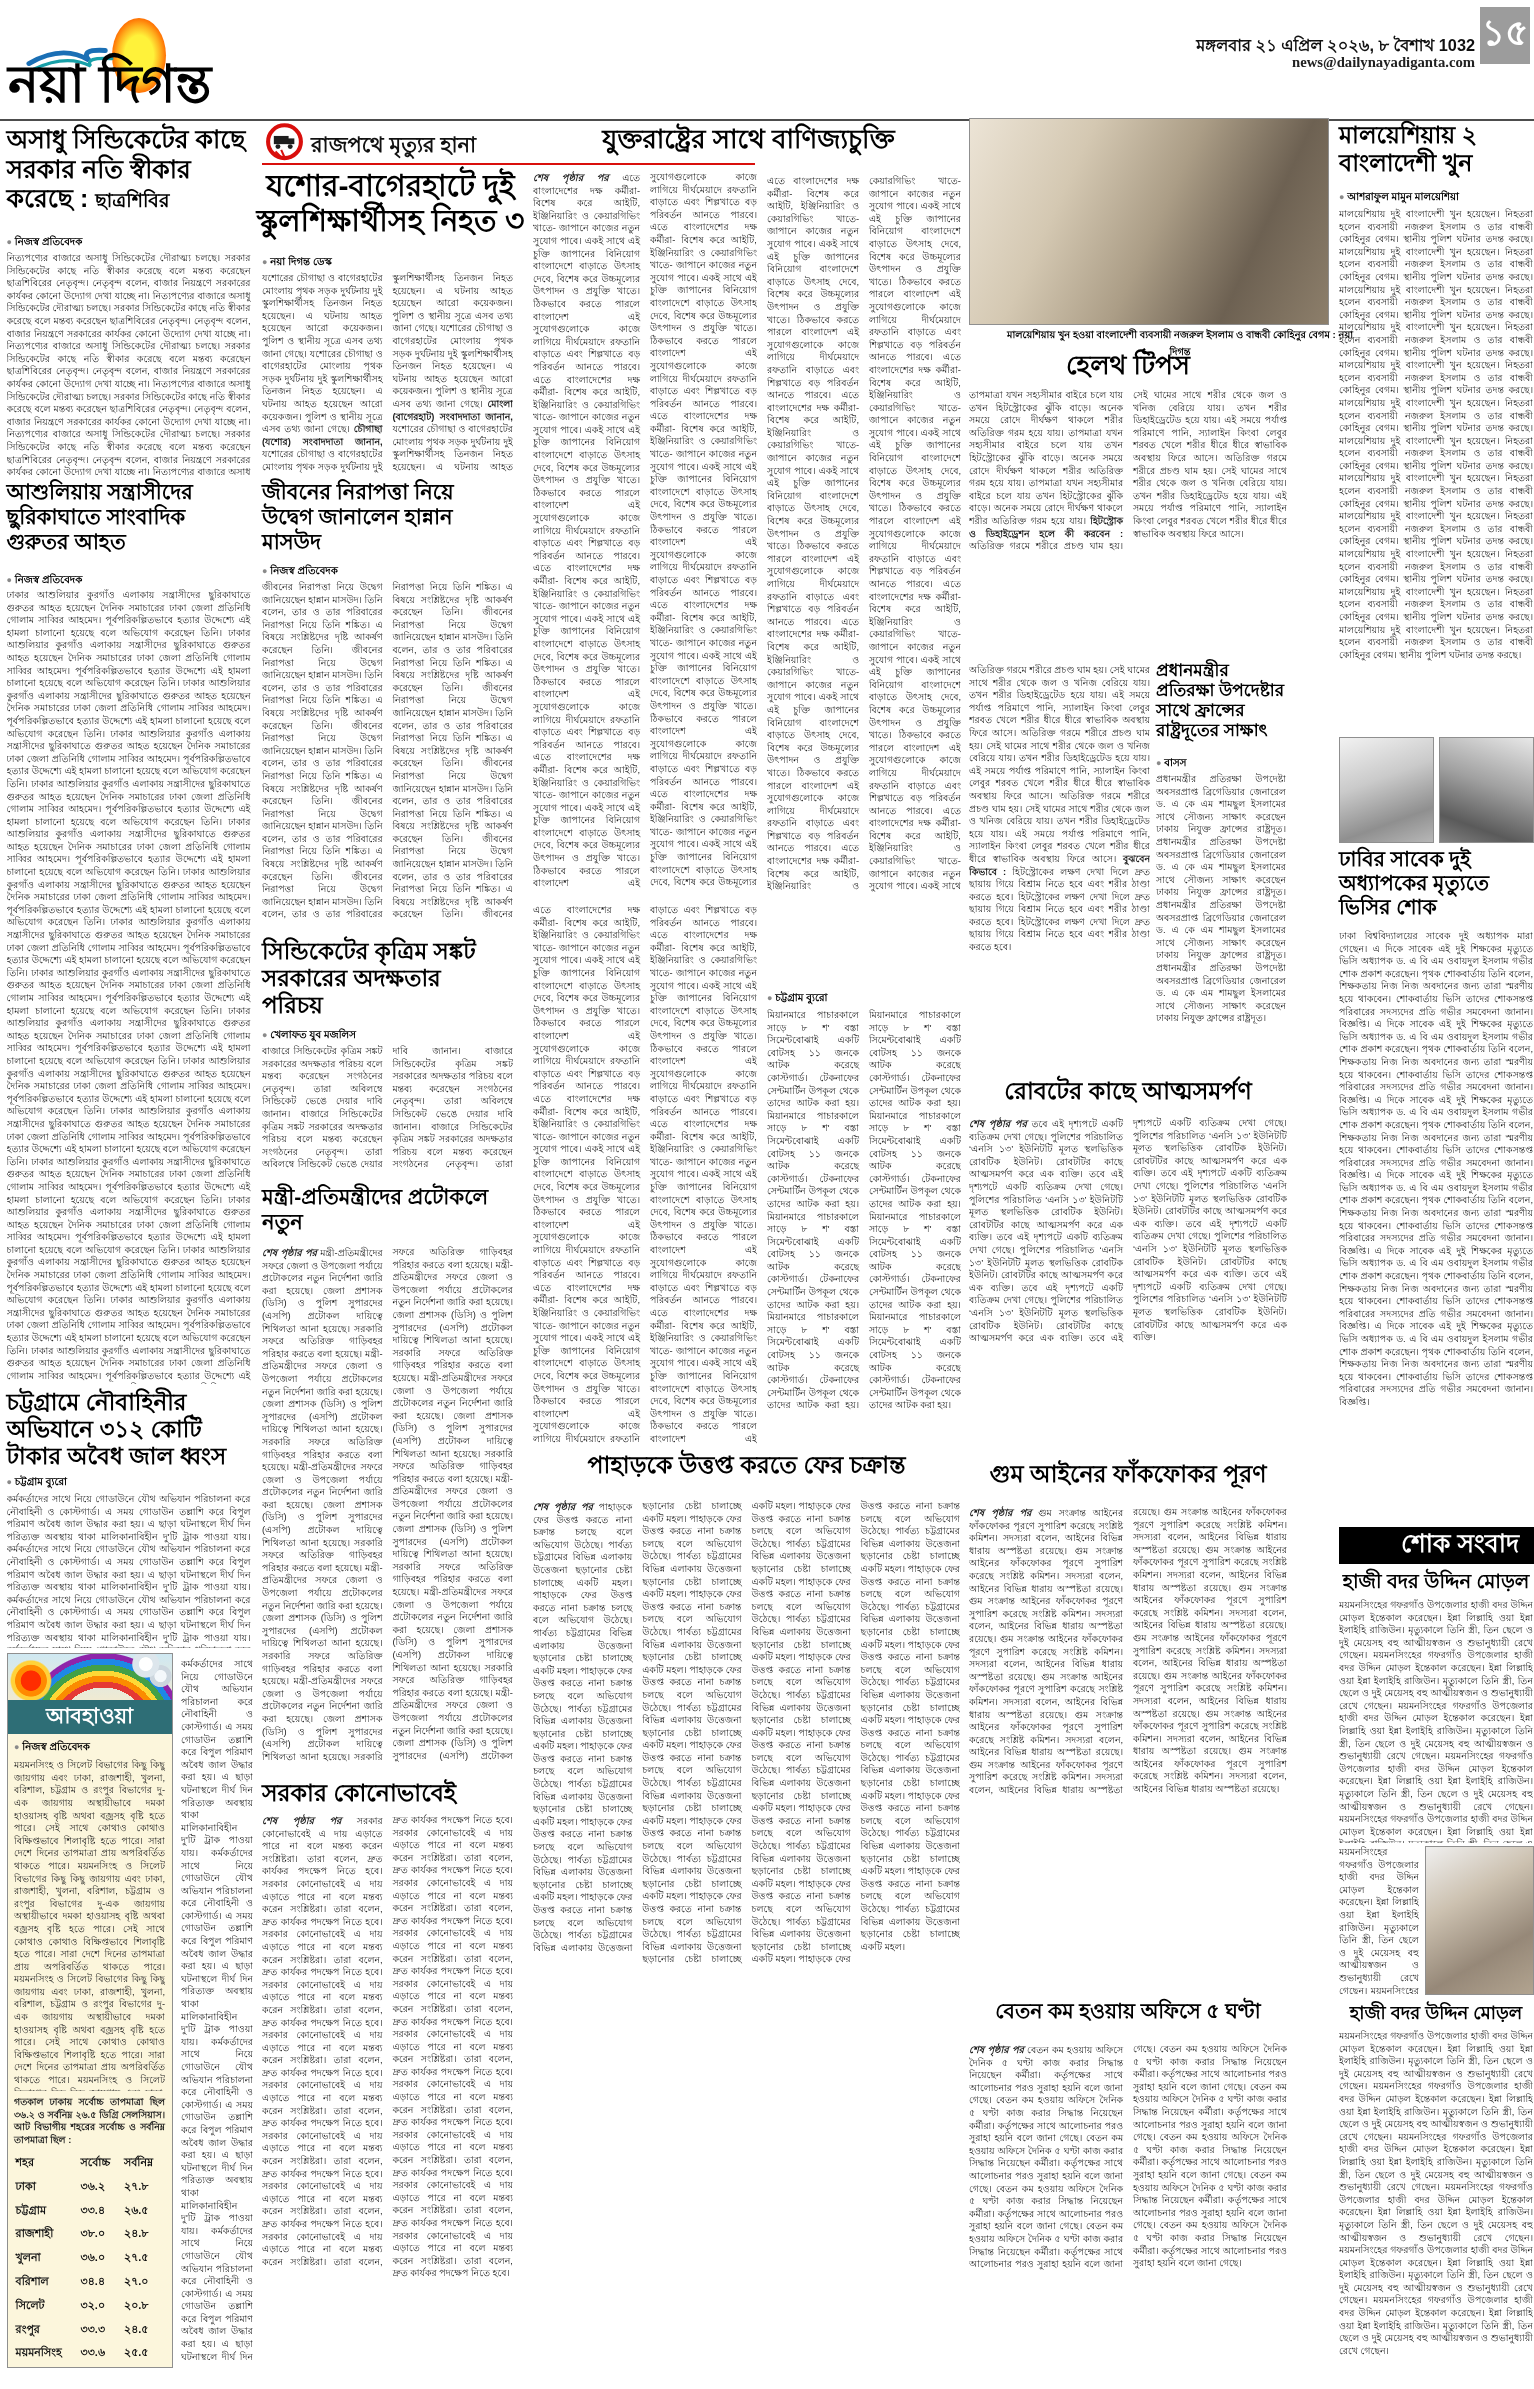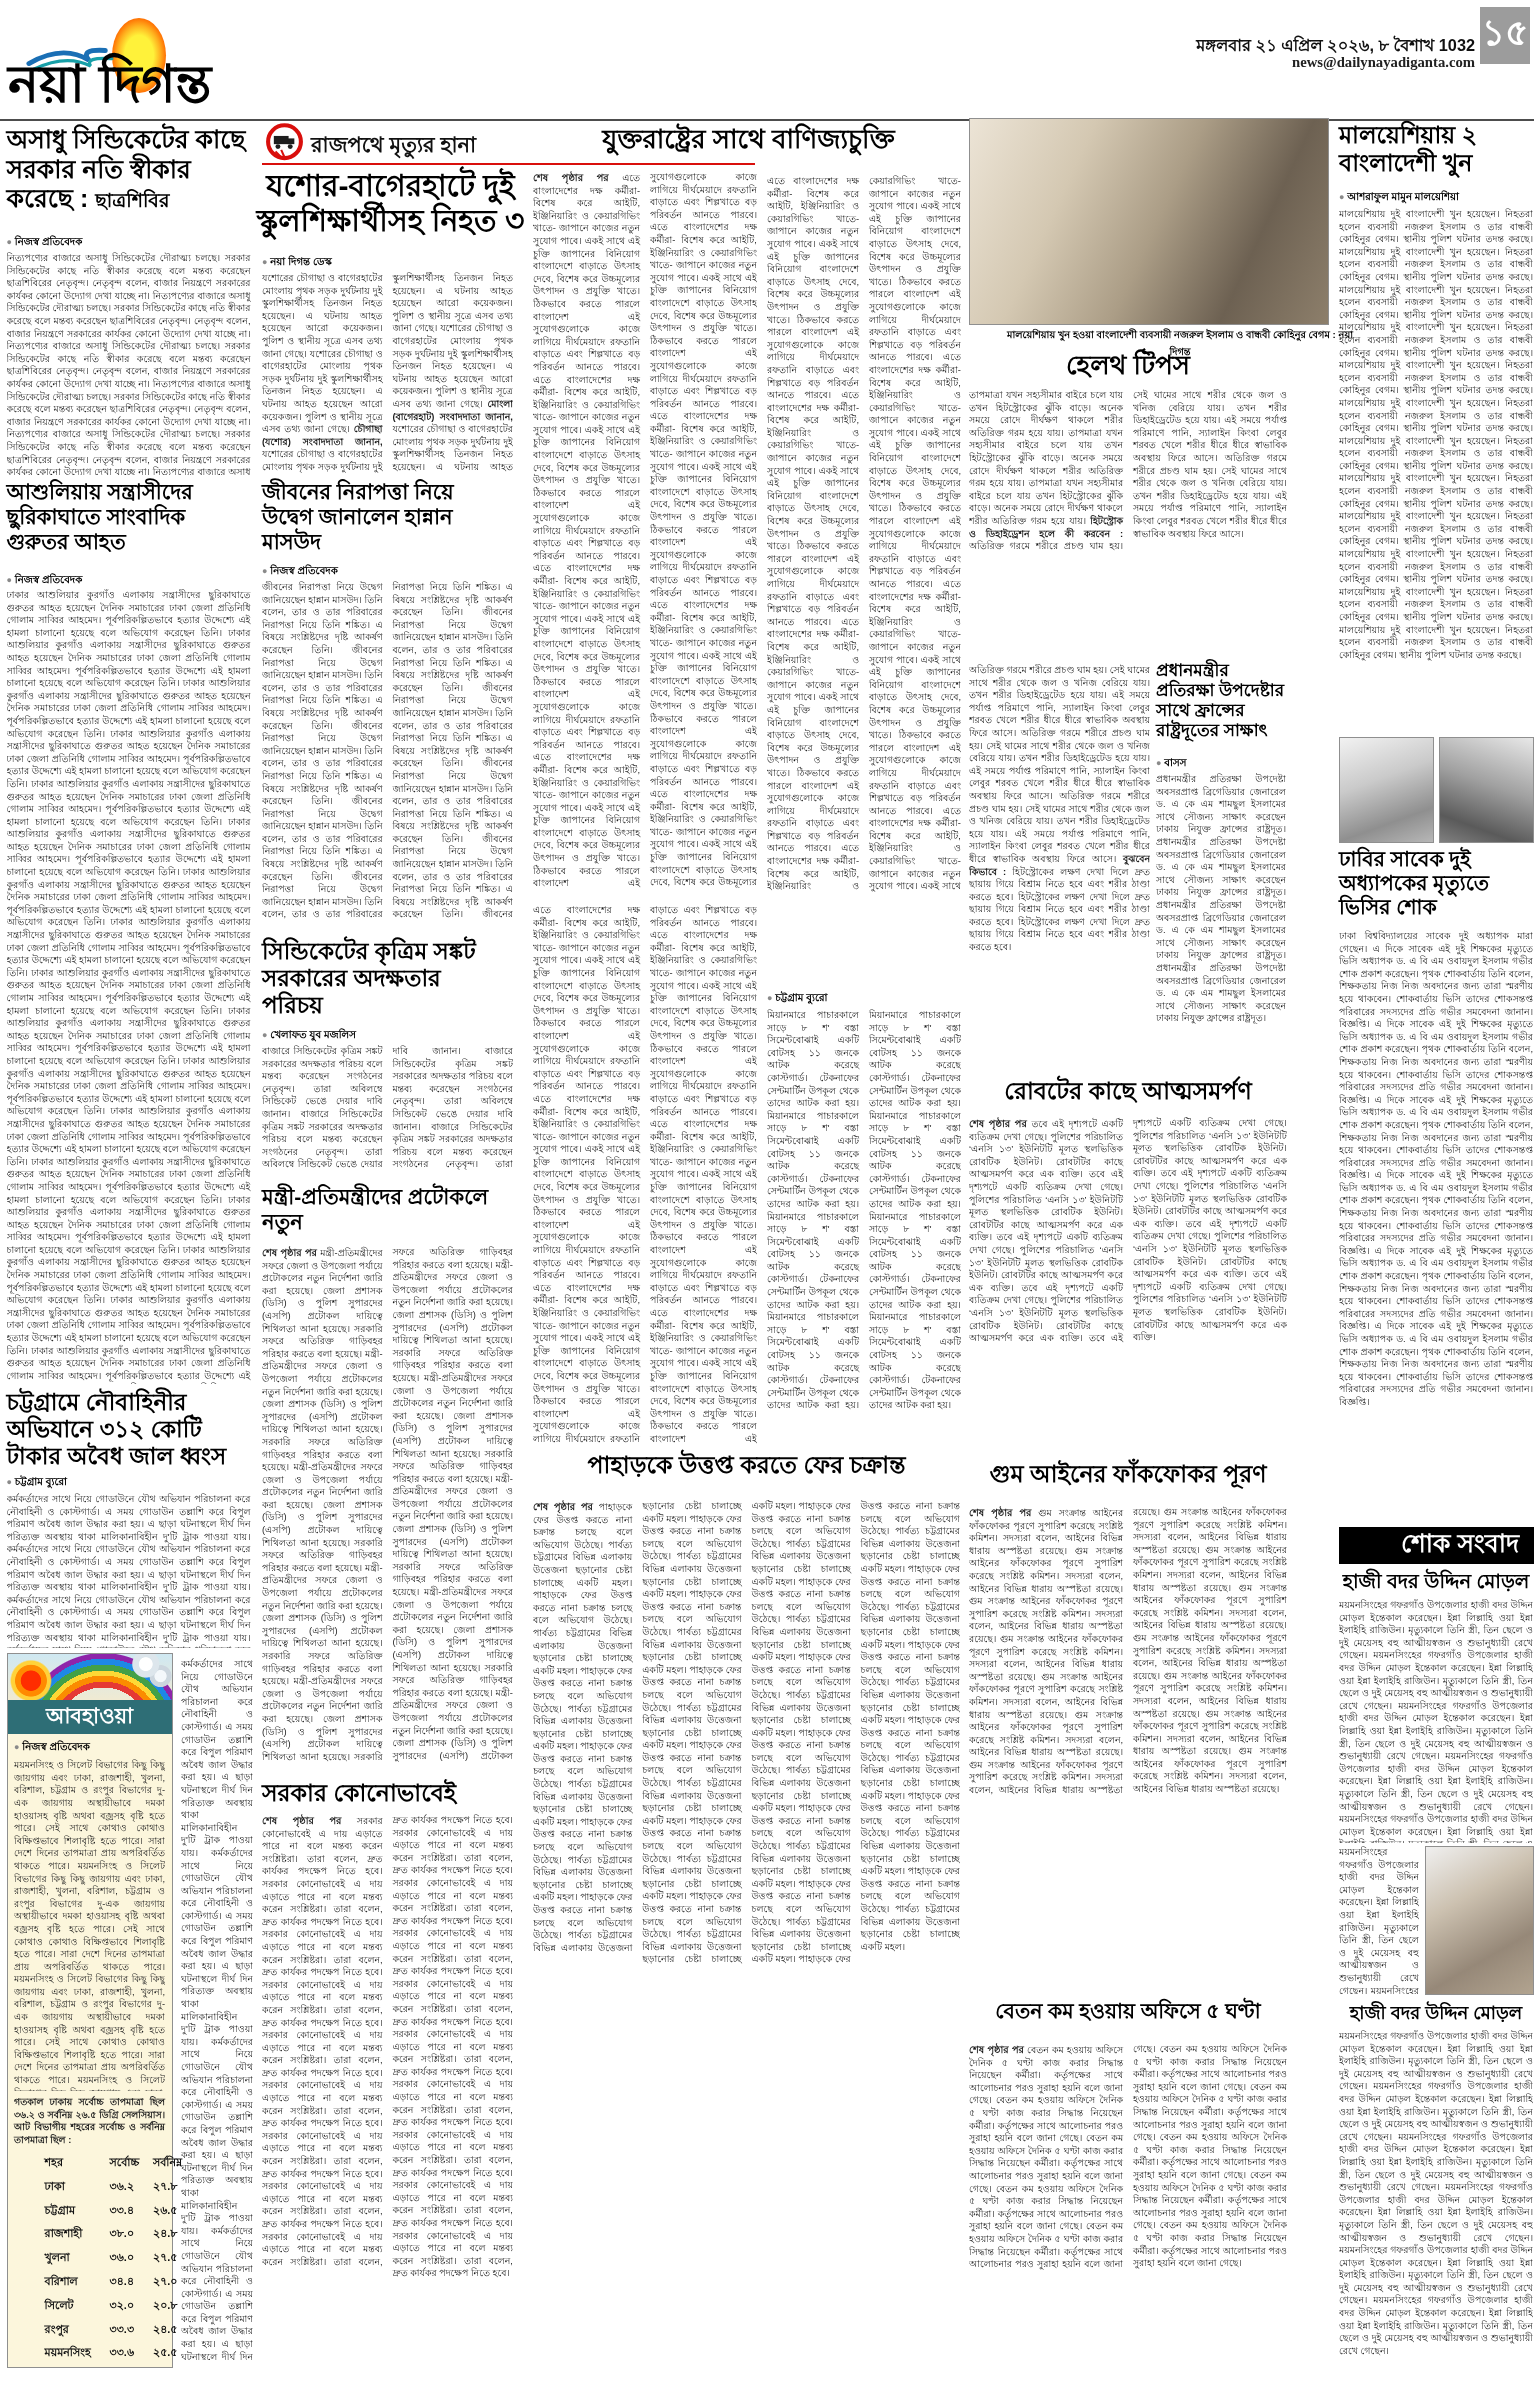--- a/index.html
+++ b/index.html
@@ -6,21 +6,21 @@
   .page{position:relative;width:1535px;height:2389px;background:#ffffff;overflow:hidden;
         font-family:"Liberation Sans","DejaVu Sans",sans-serif;color:#111;}
   .b{position:absolute;}
   .hl{font-weight:700;line-height:1.18;color:#000;}
   .center{text-align:center;}
   .body-text{font-size:9.4px;line-height:1.34;text-align:justify;overflow:hidden;color:#1c1c1c;}
   .cols2{column-count:2;column-gap:9.8px;}
   .cols4{column-count:4;column-gap:9.8px;}
   .byline{font-size:10.2px;font-weight:700;color:#000;}
   .byline .dot{color:#8a8a8a;font-size:9px;}
-  .continued{font-weight:700;font-size:9.8px;}
+  .continued{font-weight:700;font-style:italic;font-size:9.8px;}
   .xh{font-weight:700;}
   .toprule{background:#4d4d4d;height:2.4px;}
   .red-underline{background:#d90f0c;height:2.4px;}
   .pagebox{background:#9c9c9c;color:#fff;font-size:36px;font-weight:700;
            display:flex;align-items:center;justify-content:center;}
   .dateline{font-size:16.3px;font-weight:700;text-align:right;}
   .email{font-size:14.7px;font-weight:700;text-align:right;font-family:"Liberation Serif",serif;color:#222;}
   .masthead{width:277px;height:98px;}
   .masthead .sun{position:absolute;left:104px;top:1.6px;width:54px;height:75px;border-radius:50%;
     background:radial-gradient(ellipse at center,#fff23a 0 38%,#ffb01e 56%,#ff6a00 72%,rgba(255,106,0,.25) 82%,transparent 84%);}
@@ -40,21 +40,21 @@
     background:
       radial-gradient(circle at 84% 22%,#ffffff 0 6.5px,#dde6ec 7.3px 13px,transparent 14px),
       radial-gradient(circle at 93% 48%,#f4f8fb 0 5.7px,#ccd6de 6.5px 10.6px,transparent 11.4px),
       radial-gradient(circle at 14% 58%,#ff2d00 0 9.8px,#ff8a00 10.6px 15.5px,#ffd23a 16.3px 19.5px,rgba(255,210,58,0) 21px),
       radial-gradient(circle at 58% 175%,transparent 0 47px,#e53935 47px 53px,#fb8c00 53px 59px,#fdd835 59px 64px,#43a047 64px 70px,#1e88e5 70px 76px,#8e24aa 76px 81px,transparent 82px),
       linear-gradient(#cfe8f2,#f0ead2);}
   .wx-title{height:34px;background:#2e6e76;color:#fff;display:flex;align-items:center;justify-content:center;
             font-size:21px;font-weight:700;}
   .wx-pad{padding:4.9px 6.5px;}
   .wx-note{font-size:9.4px;font-weight:700;line-height:1.35;text-align:justify;color:#1c1c1c;}
-  table.wx{width:100%;border-collapse:collapse;font-size:11px;font-weight:700;color:#111;margin-left:29px;}
+  table.wx{width:100%;border-collapse:collapse;font-size:11px;font-weight:700;color:#111;}
   table.wx th{text-align:left;padding:2.4px 1.6px;}
   table.wx td{padding:2.4px 1.6px;}
   table.wx .num{text-align:left;}
   .kicker-icon{display:block;}
 </style>
 </head>
 <body>
 
 <div class="page">
 

